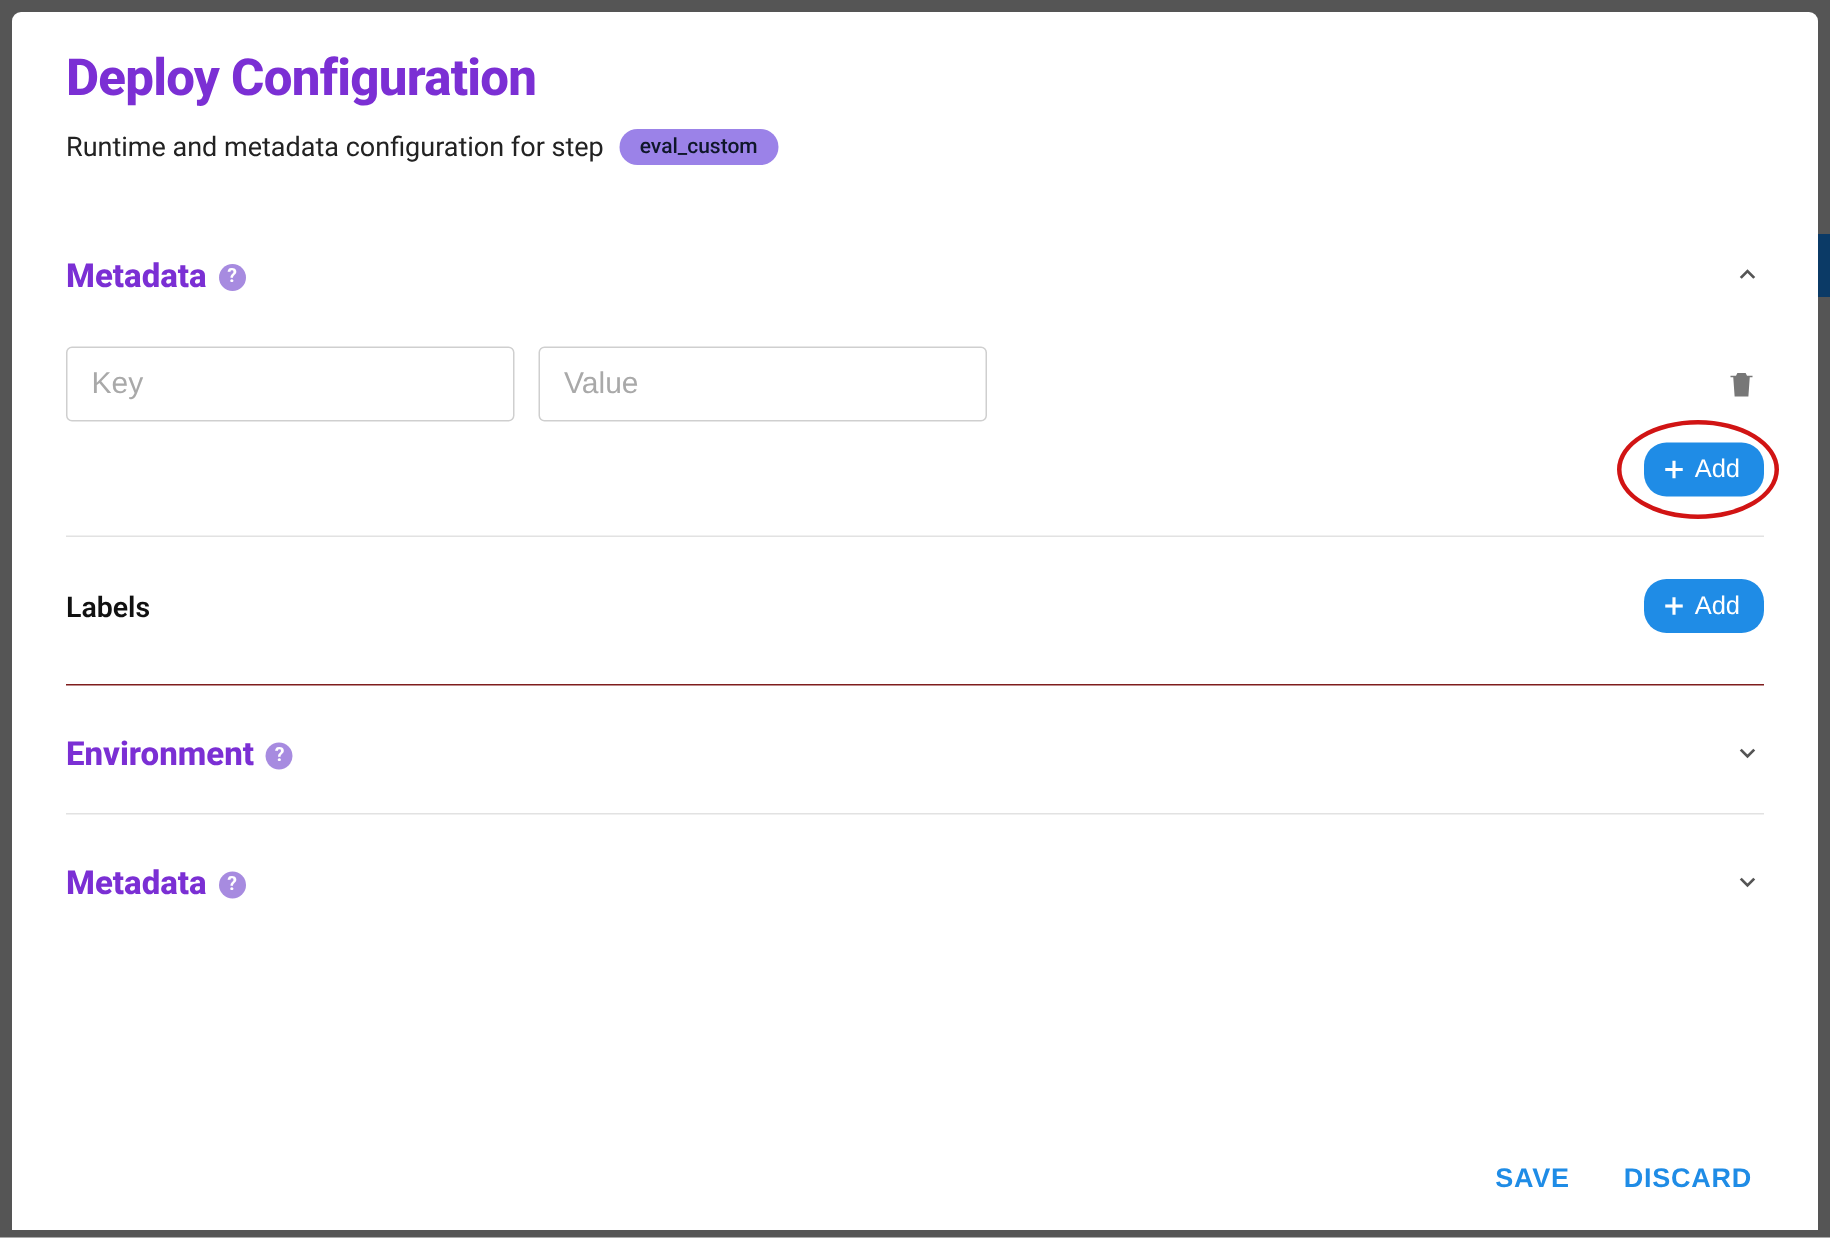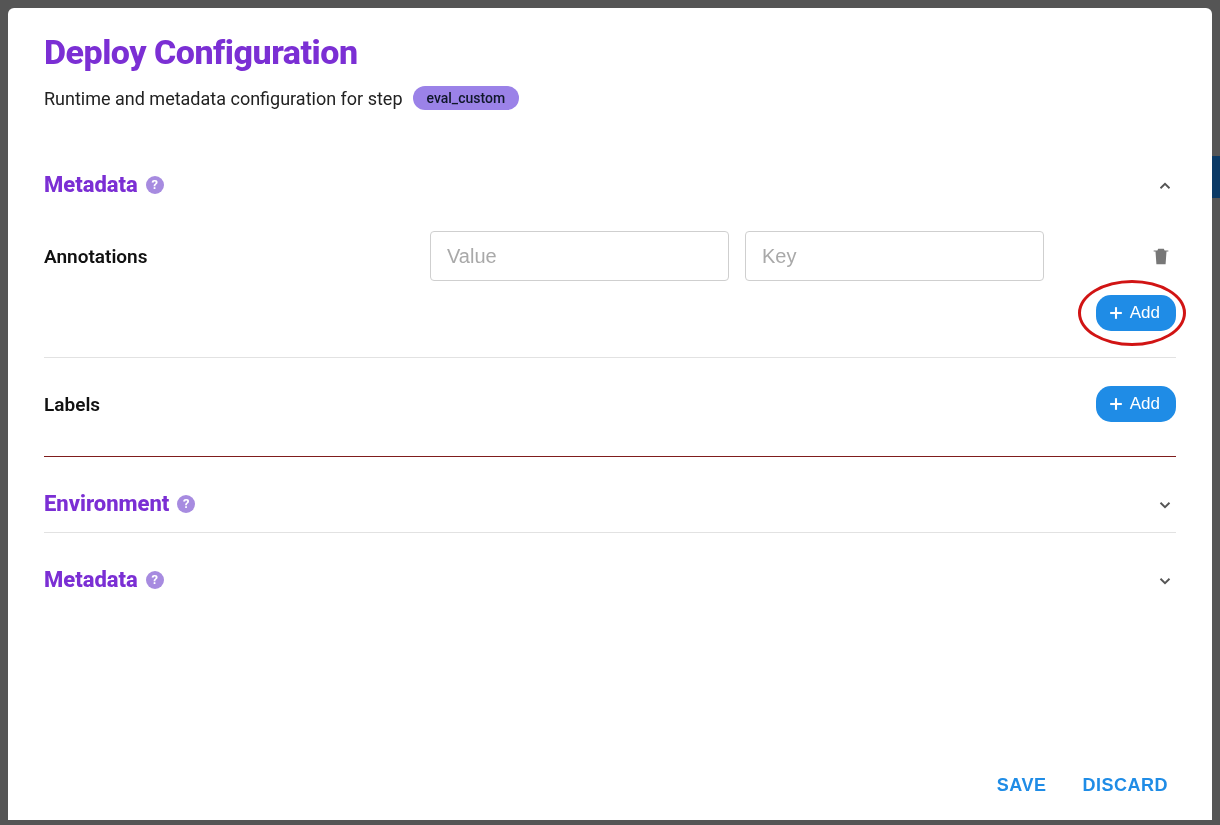--- a/index.html
+++ b/index.html
@@ -50,25 +50,25 @@
       padding: 0 36px 20px 36px;
     }
     
     .scroll-area::-webkit-scrollbar { width: 18px; }
     .scroll-area::-webkit-scrollbar-track { background: #f0f0f0; }
     .scroll-area::-webkit-scrollbar-thumb { background: #c7c7c7; }
     .scroll-area::-webkit-scrollbar-button { background:#f0f0f0; height:18px; }
 
     .section-head {
       display: flex;
-      align-items: flex-end;
+      align-items: flex-start;
       justify-content: space-between;
       padding: 34px 0 10px 0;
     }
-    .section-head.collapsed-border { border-bottom: 1px solid #e2e2e2; padding-bottom: 16px; }
+    .section-head.collapsed-border { border-bottom: 1px solid #e2e2e2; padding-bottom: 26px; }
     .section-title {
       font-size: 22px;
       font-weight: 800;
       color: #7b2fd4;
       display: flex;
       align-items: center;
       gap: 8px;
     }
     .help-icon {
       width: 18px; height: 18px; border-radius: 50%;
@@ -196,23 +196,22 @@
       </div>
       <span class="chevron">
         <svg viewBox="0 0 24 24" fill="none" stroke="currentColor" stroke-width="2.5">
             <polyline points="6 15 12 9 18 15"></polyline>
           </svg>
       </span>
     </div>
 
     <div class="field-block">
       <div class="field-row">
-        <div class="field-label">Annotations</div>
+        <input class="text-input" type="text" placeholder="Key" style="">
         <input class="text-input" type="text" placeholder="Value" style="">
-        <input class="text-input" type="text" placeholder="Key" style="">
         <span class="trash-icon">
           <svg viewBox="0 0 24 24" fill="currentColor">
               <path d="M6 7h12l-1 14H7L6 7zm3-3h6l1 2H8l1-2zM4 6h16v1H4z"></path>
             </svg>
         </span>
       </div>
       <div class="add-row">
         <div class="halo"></div>
         <button class="add-btn">
           <svg viewBox="0 0 24 24" fill="none" stroke="currentColor" stroke-width="2.5">

